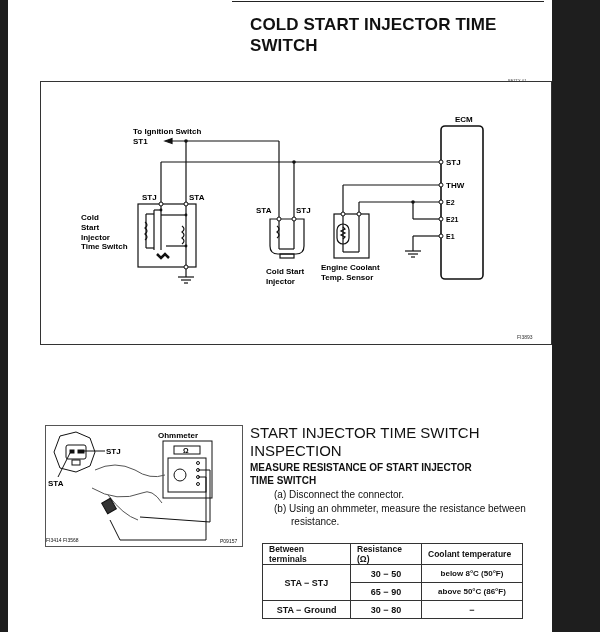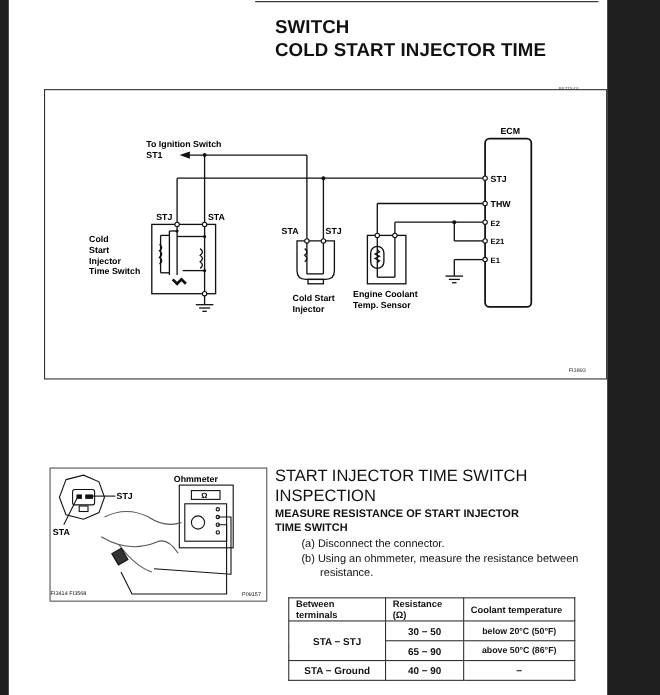--- a/index.html
+++ b/index.html
@@ -23,22 +23,22 @@
   .fig-l { position:absolute; left:46px; top:537px; font-size:5px; }
   .fig-r { position:absolute; left:220px; top:538px; font-size:5px; }
 </style>
 </head>
 <body>
 
 <div class="page"></div>
 <div class="topline"></div>
 
 <div class="title">
+  <div>COLD START INJECTOR TIME</div>
   <div>SWITCH</div>
-  <div>COLD START INJECTOR TIME</div>
 </div>
 
 <div class="ref-top">BE7TX-01</div>
 <div class="diagram-box"></div>
 
 <svg style="position:absolute;left:0;top:0" width="600" height="350" viewBox="0 0 600 350">
   <g stroke="#111" stroke-width="1.2" fill="none">
 
     <line x1="172" y1="141" x2="279" y2="141"></line>
     <polygon points="165,141 172,138.5 172,143.5" fill="#111"></polygon>
@@ -189,25 +189,25 @@
 <table class="res">
   <tbody>
       <tr>
     <td class="hdr" style="width:75px">Between terminals</td>
     <td class="hdr" style="width:58px">Resistance (Ω)</td>
     <td class="hdr" style="width:88px">Coolant temperature</td>
   </tr>
   <tr>
     <td class="b" rowspan="2">STA − STJ</td>
     <td class="b">30 − 50</td>
-    <td class="b" style="font-size:8px">below 20°C (50°F)</td>
+    <td class="b" style="font-size:8px">below 8°C (50°F)</td>
   </tr>
   <tr>
     <td class="b">65 − 90</td>
     <td class="b" style="font-size:8px">above 50°C (86°F)</td>
   </tr>
   <tr>
     <td class="b">STA − Ground</td>
-    <td class="b">40 − 90</td>
+    <td class="b">30 − 80</td>
     <td class="b">−</td>
   </tr>
 </tbody>
   </table>
 
 </body></html>

